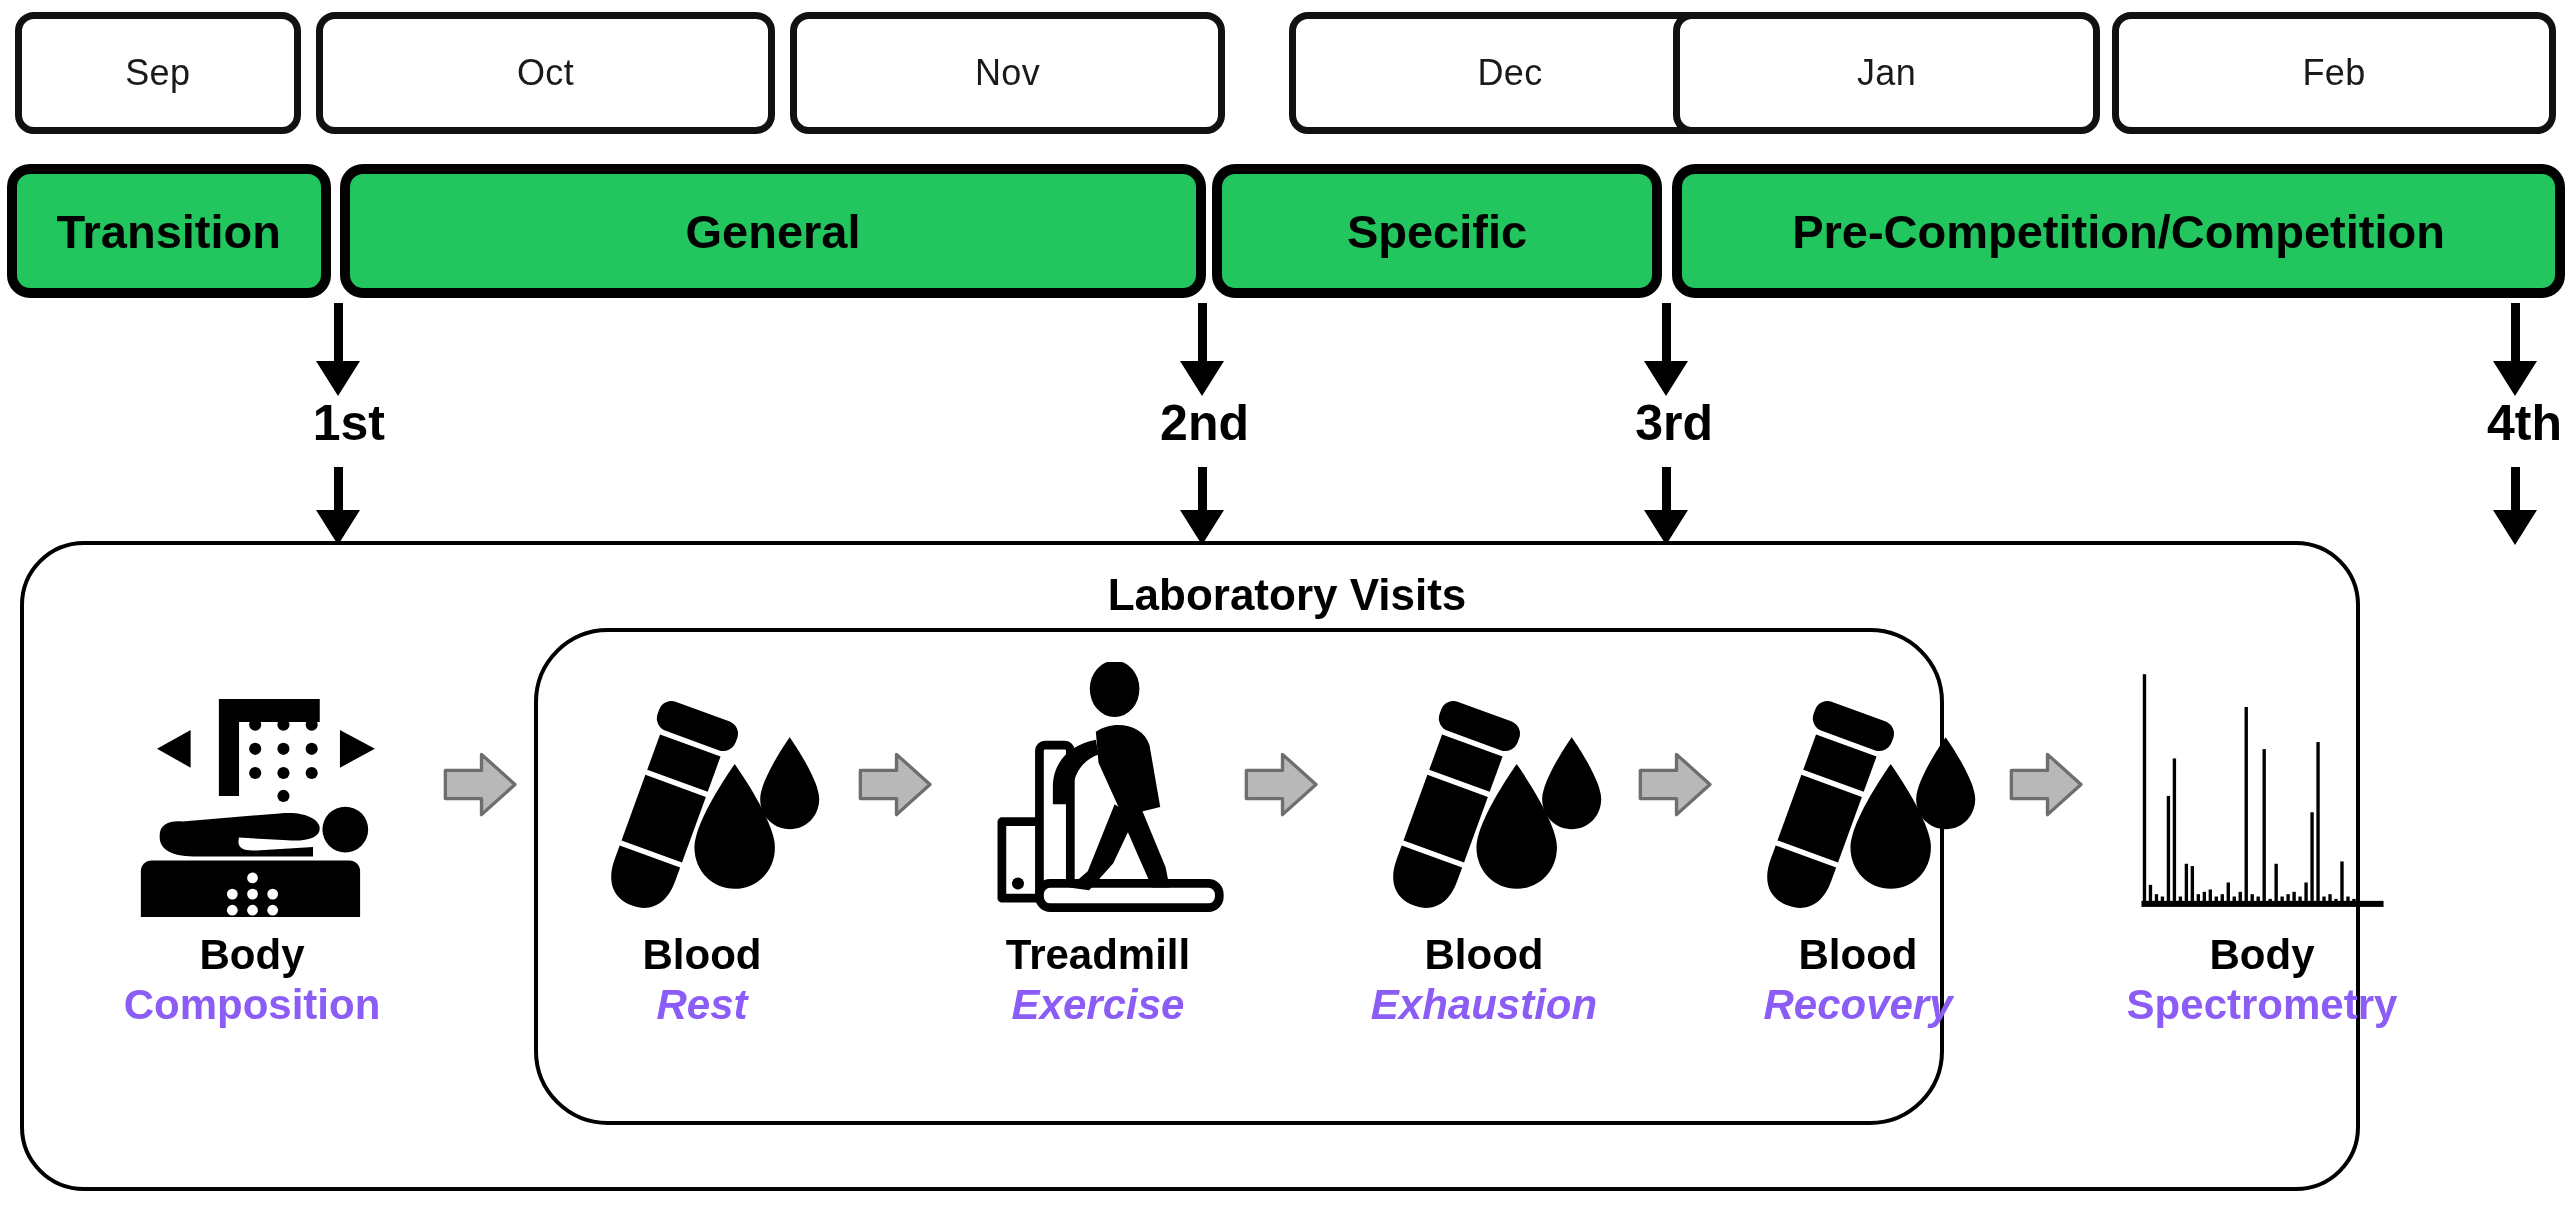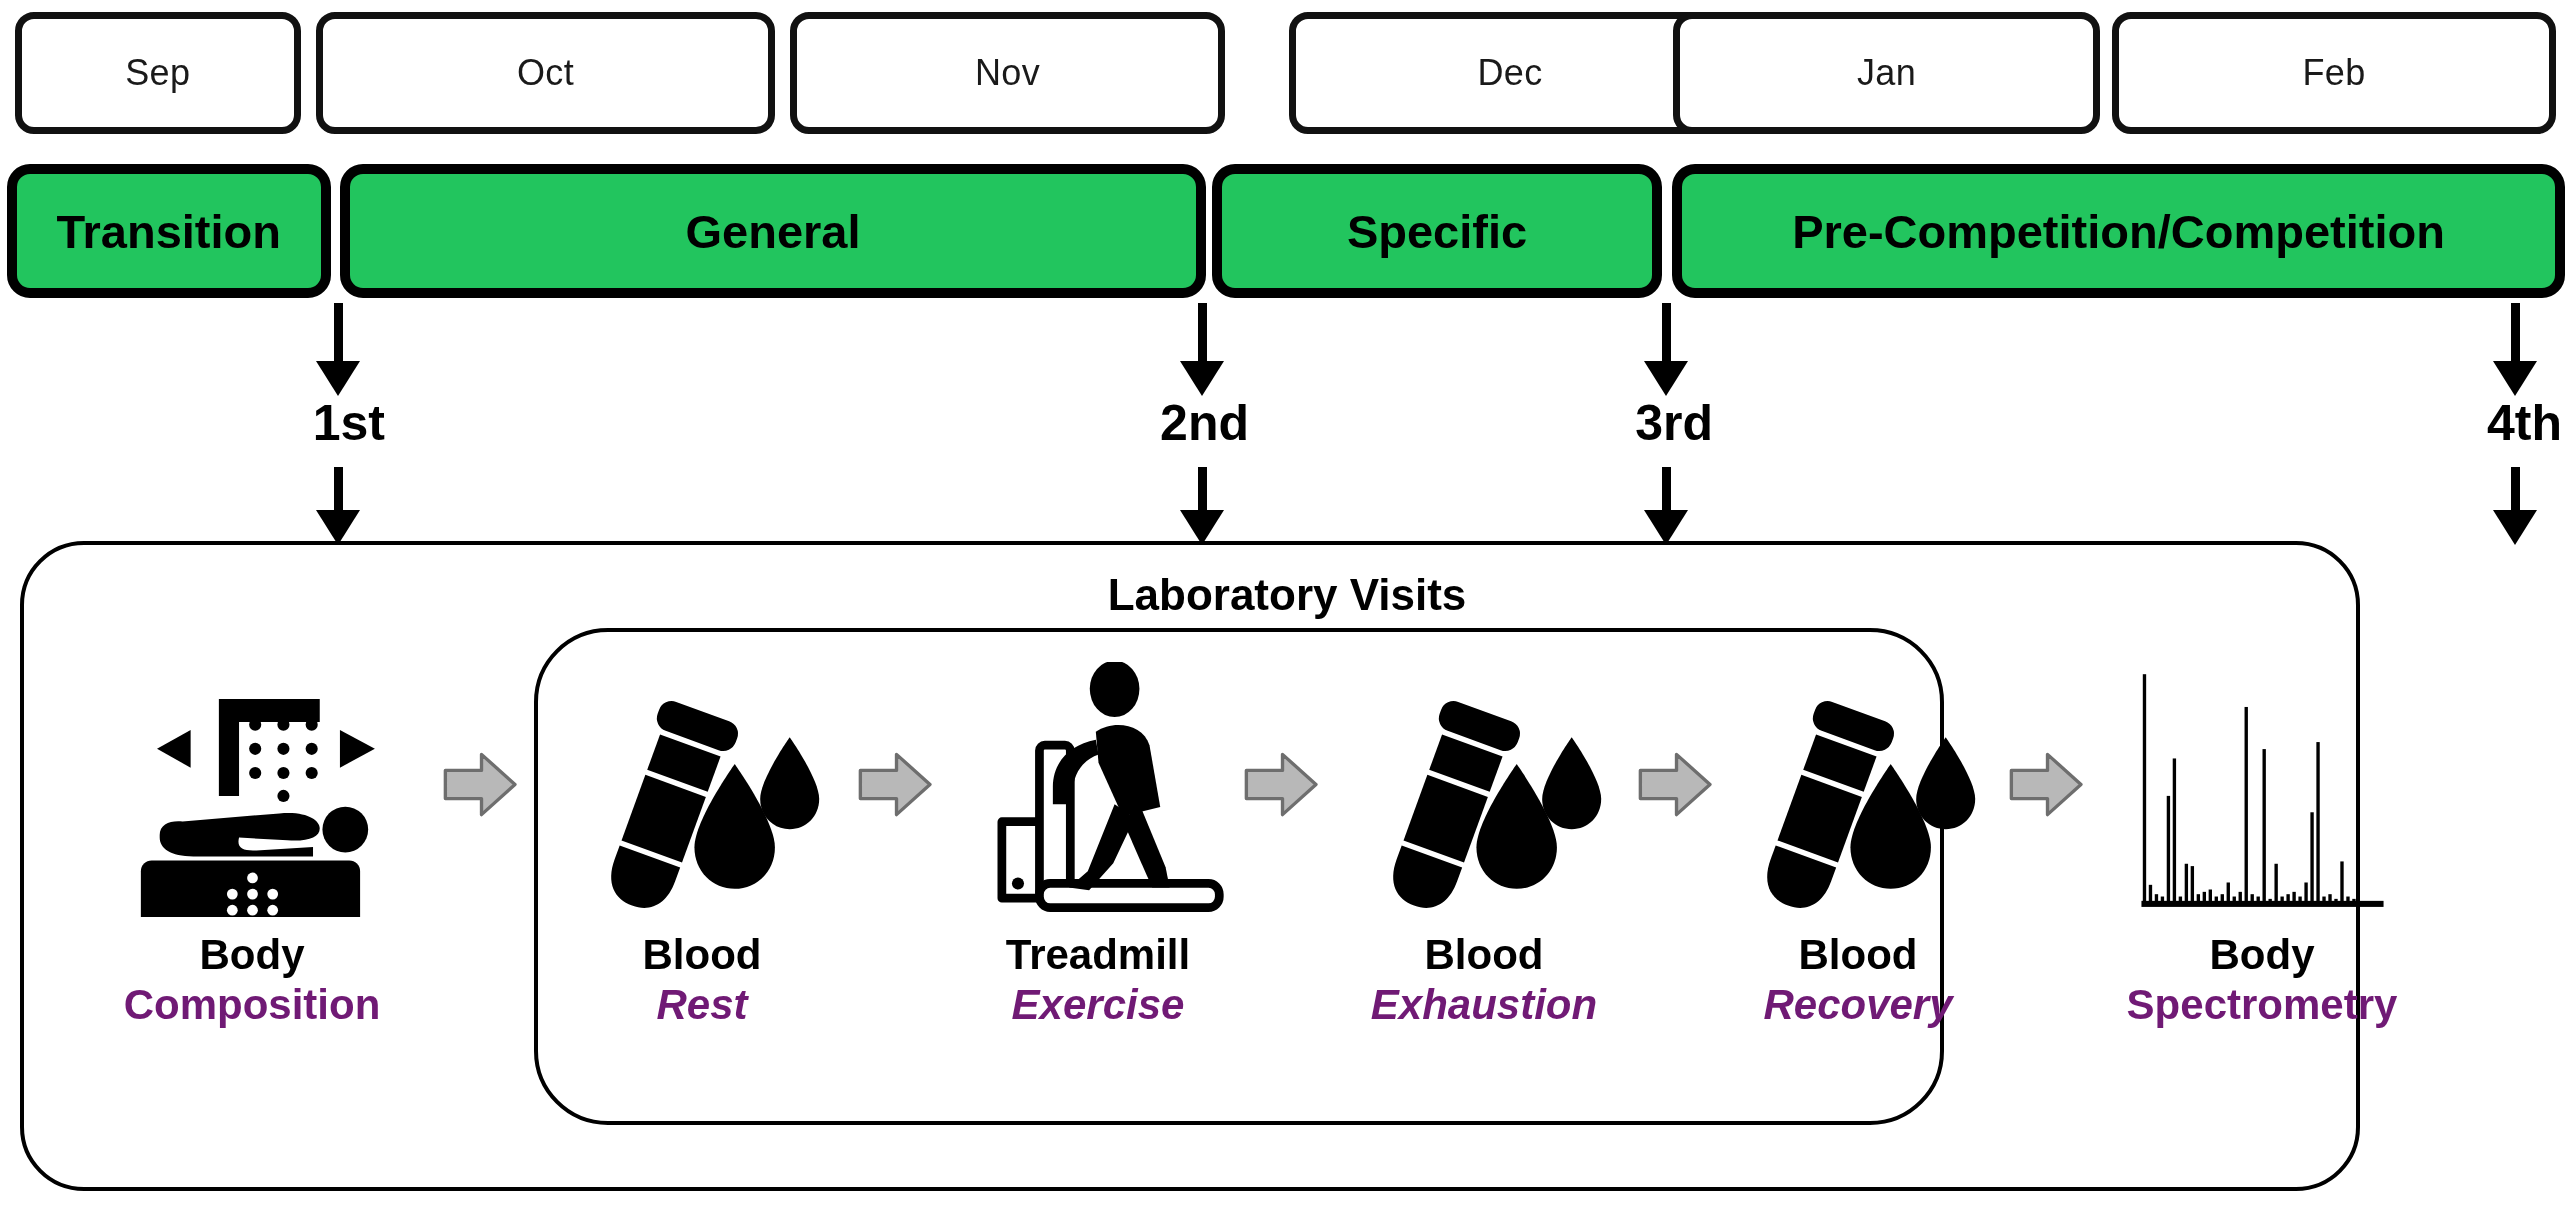--- a/index.html
+++ b/index.html
@@ -197,21 +197,21 @@
   .cap-line1 {
     display: block;
     font-size: 42px;
     font-weight: 700;
     color: #000000;
   }
   .cap-line2 {
     display: block;
     font-size: 42px;
     font-weight: 700;
-    color: #701a75;
+    color: #8b5cf6;
   }
   .cap-line2.italic { font-style: italic; }
 
   
   .chevron {
     position: absolute;
     top: 200px;
     width: 79px;
     height: 79px;
   }

